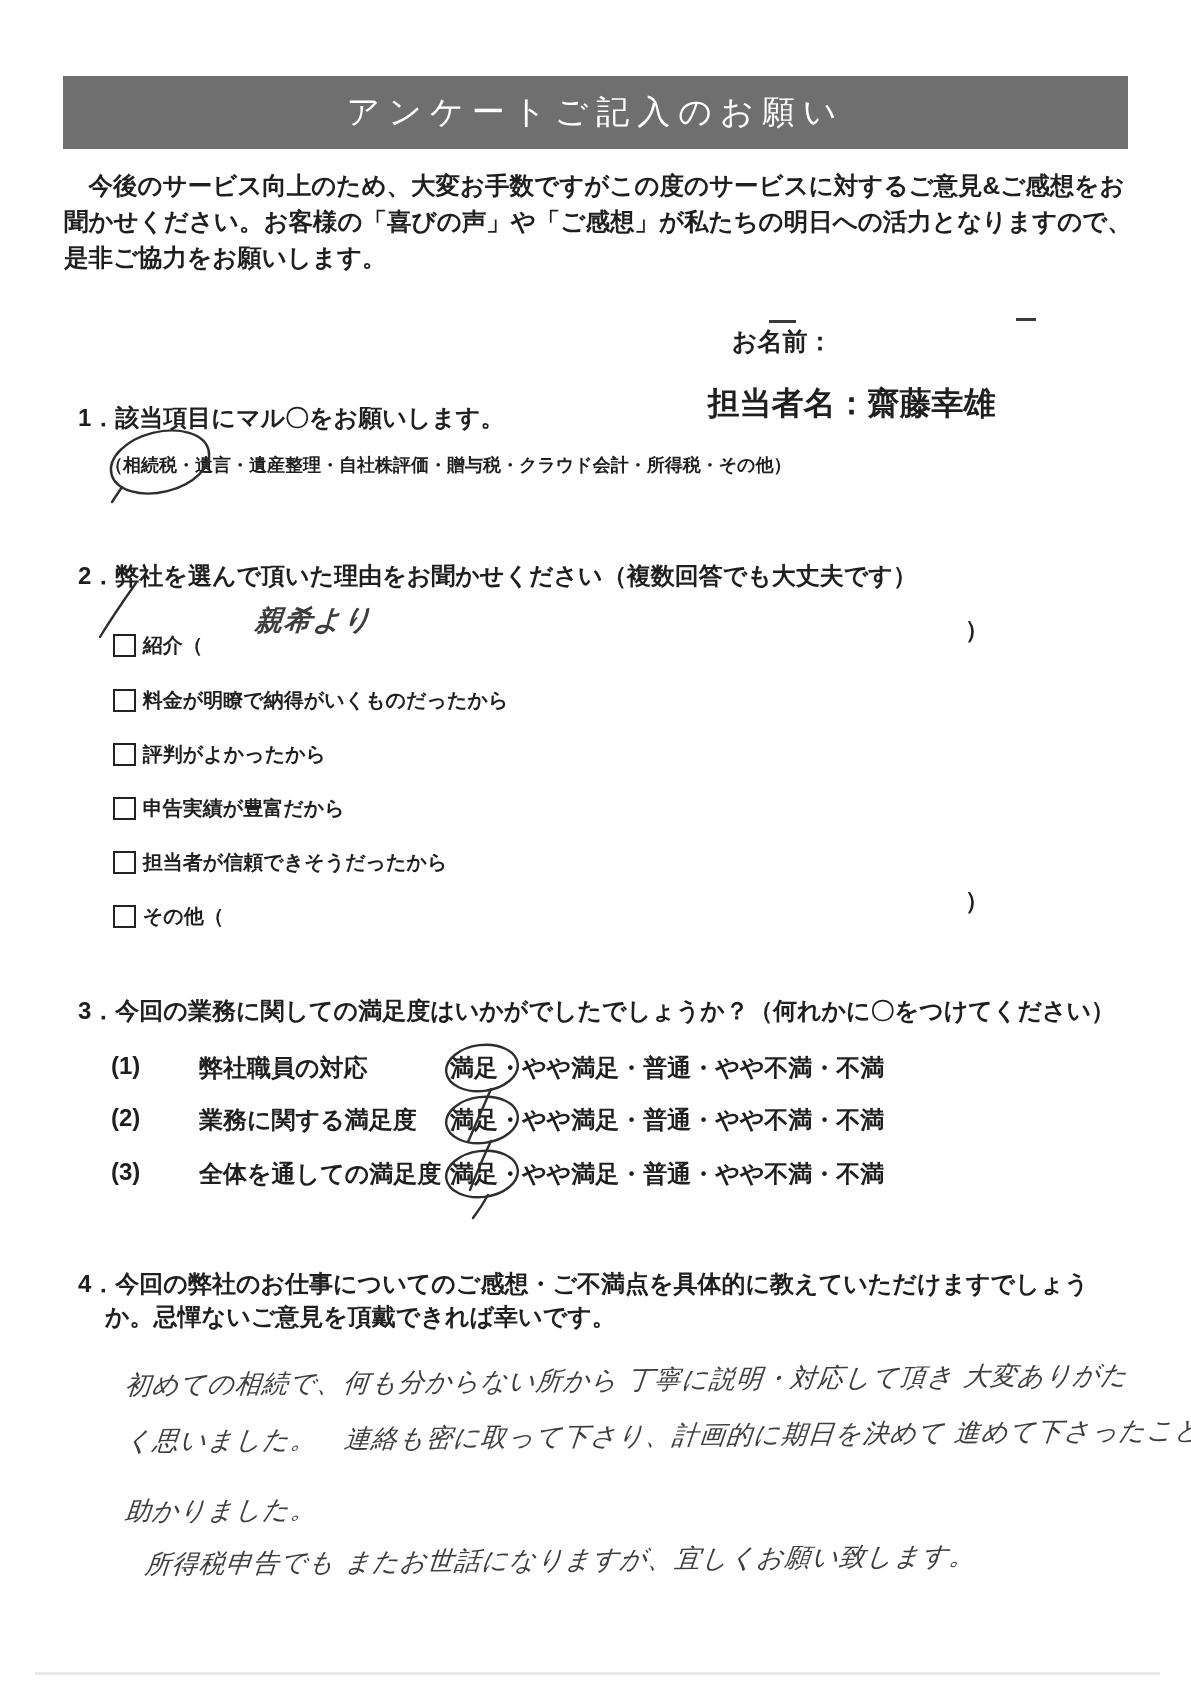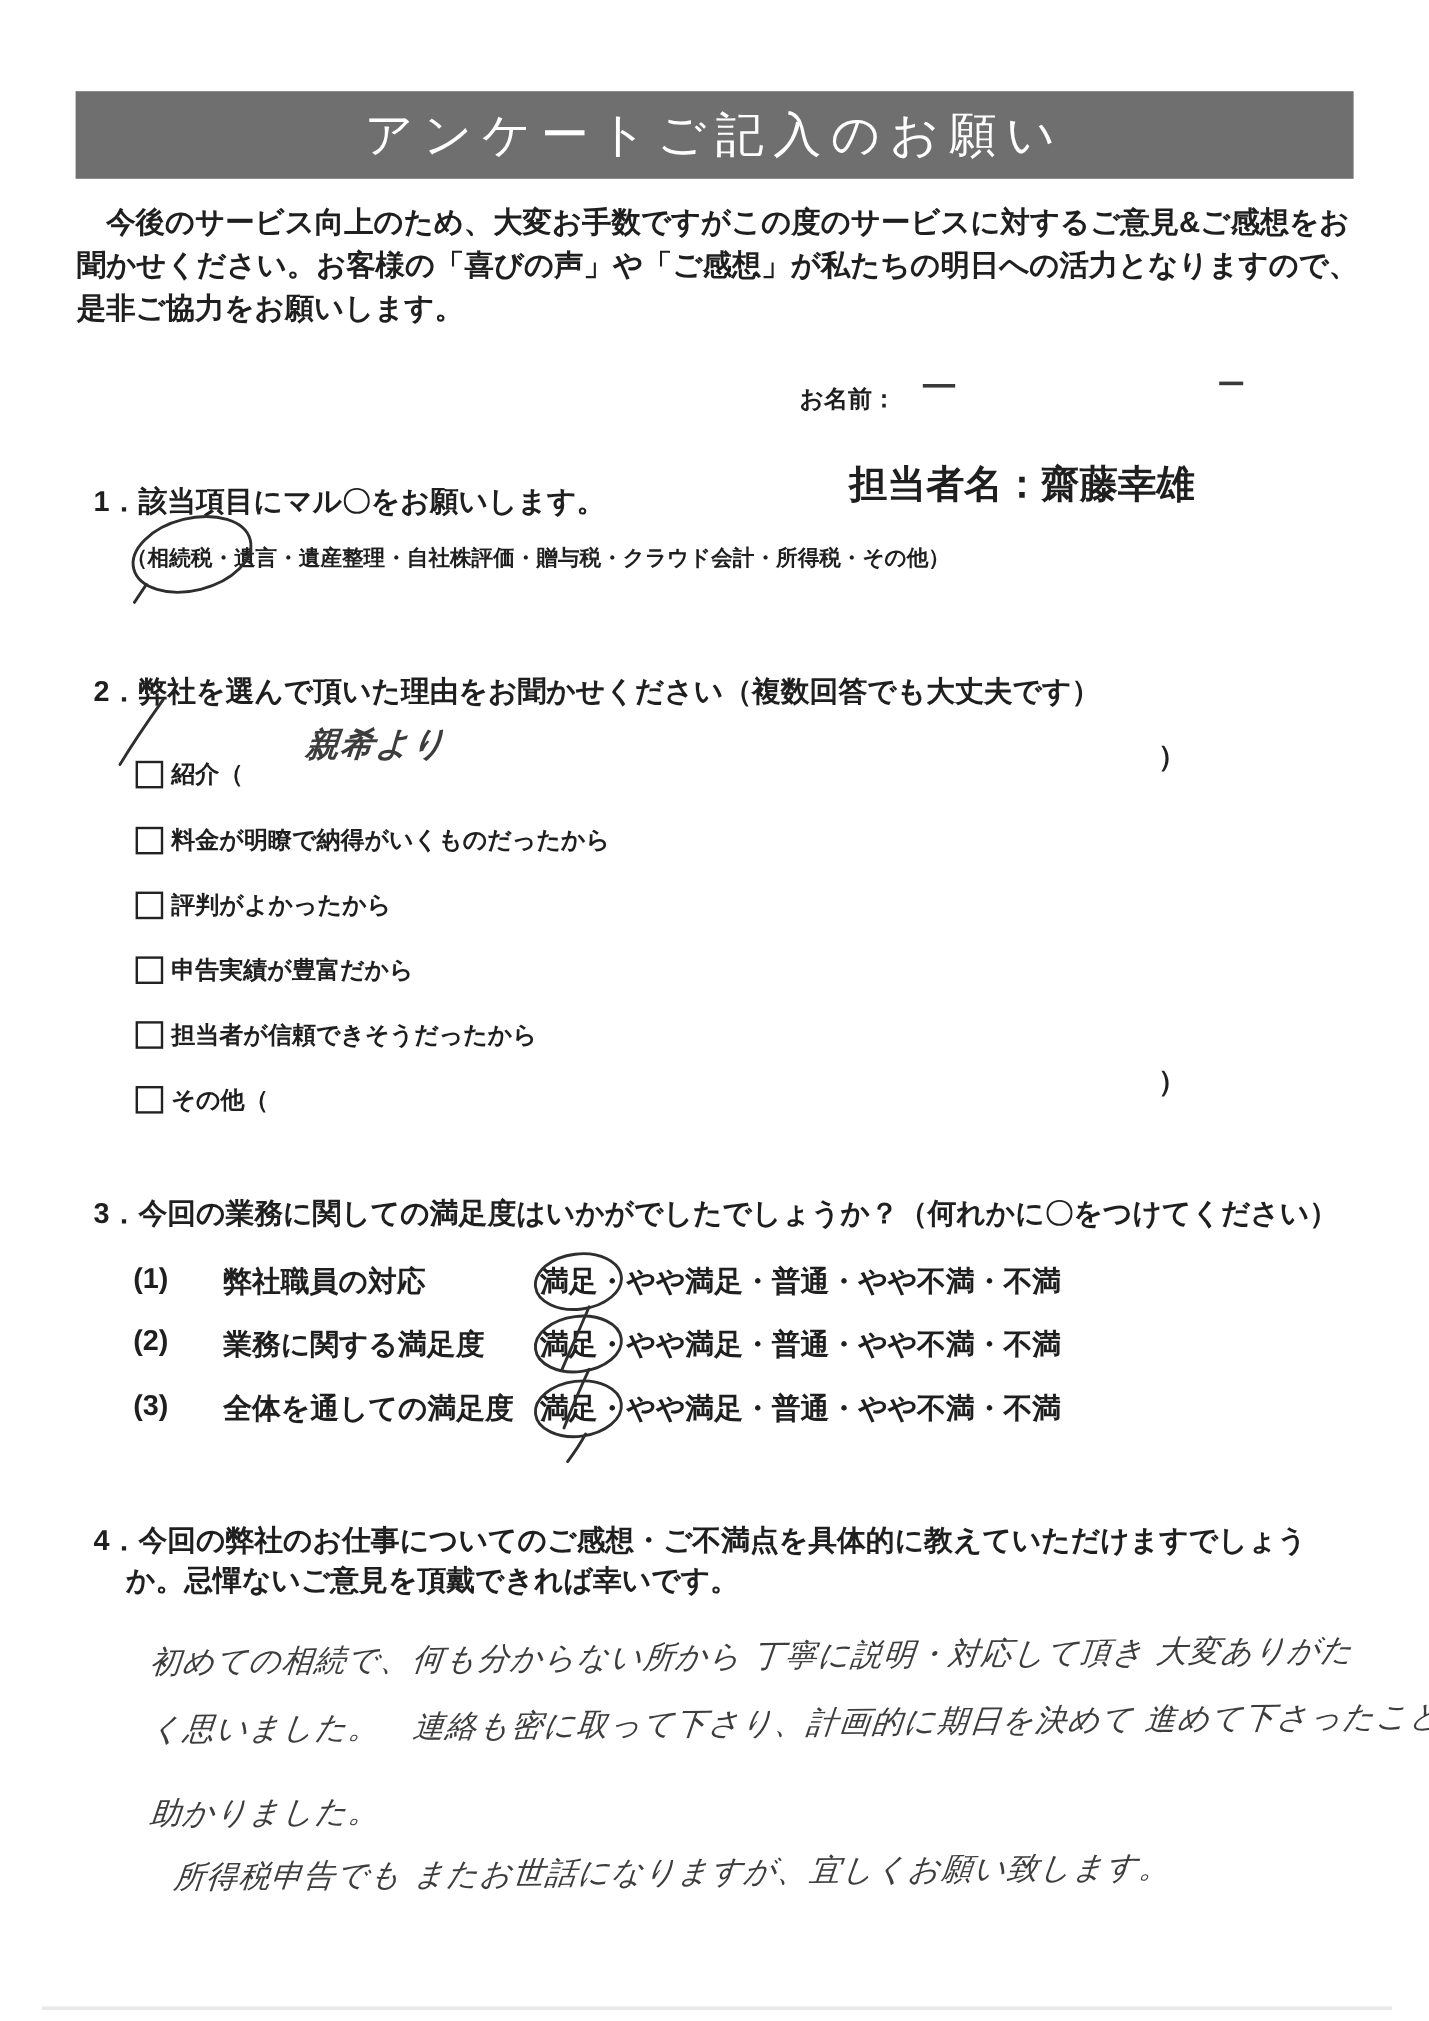--- a/index.html
+++ b/index.html
@@ -16,21 +16,21 @@
   
   .banner{
     position:absolute;
     left:63px; top:76px;
     width:1065px; height:73px;
     background:#6f6f6f;
     display:flex;align-items:center;justify-content:center;
   }
   .banner .title{
     font-family:Liberation Mono, monospace;
-    font-size:40px;
+    font-size:33px;
     letter-spacing:8px;
     color:#ffffff;
     font-weight:500;
     white-space:pre;
   }
   .print{font-weight:600;}
   .intro-line{font-size:24.5px;line-height:36px;}
   .q-head{font-size:24px;}
   .opt-label{font-size:20px;}
   .cbox{
@@ -48,21 +48,21 @@
     font-family:"DejaVu Sans", sans-serif;
     font-style:italic;
     color:#3d3d3d;
     letter-spacing:1px;
     transform:skewX(-6deg) rotate(-0.6deg);
     transform-origin:left center;
     white-space:pre;
   }
   .rate-row{position:absolute;left:111px;white-space:pre;font-size:24px;}
   .rate-row .rno{position:absolute;left:0;top:0;}
-  .rate-row .rlabel{position:absolute;left:51px;top:0;padding-left:24px;}
+  .rate-row .rlabel{position:absolute;left:64px;top:0;padding-left:24px;}
   .rate-row .rscale{position:absolute;left:339px;top:0;}
   .uline{
     position:absolute;height:3px;background:#3a3a3a;
   }
   .bottom-rule{
     position:absolute;left:35px;top:1672px;width:1125px;height:3px;background:#e9e9e9;
   }
   svg.marks{
     position:absolute;left:0;top:0;width:1191px;height:1684px;
     pointer-events:none;
@@ -75,21 +75,21 @@
 <div class="page">
 
   <div class="banner">
     <span class="title">アンケートご記入のお願い</span>
   </div>
 
   <div class="abs intro-line print" style="left:64px;top:168px;">　今後のサービス向上のため、大変お手数ですがこの度のサービスに対するご意見&amp;ご感想をお</div>
   <div class="abs intro-line print" style="left:64px;top:204px;">聞かせください。お客様の「喜びの声」や「ご感想」が私たちの明日への活力となりますので、</div>
   <div class="abs intro-line print" style="left:64px;top:240px;">是非ご協力をお願いします。</div>
 
-  <div class="abs print" style="left:644px;top:296px;font-size:20px;">
+  <div class="abs print" style="left:704px;top:296px;font-size:25px;">
     <span>お名前：</span>
   </div>
   <div class="uline" style="left:769px;top:320px;width:27px;"></div>
   <div class="uline" style="left:1016px;top:318px;width:20px;"></div>
 
   <div class="abs print" style="left:672px;top:345px;font-size:32px;">
     <span>担当者名：</span><span>齋藤幸雄</span>
   </div>
 
   <div class="abs q-head print" style="left:78px;top:402px;">1．該当項目にマル〇をお願いします。</div>

